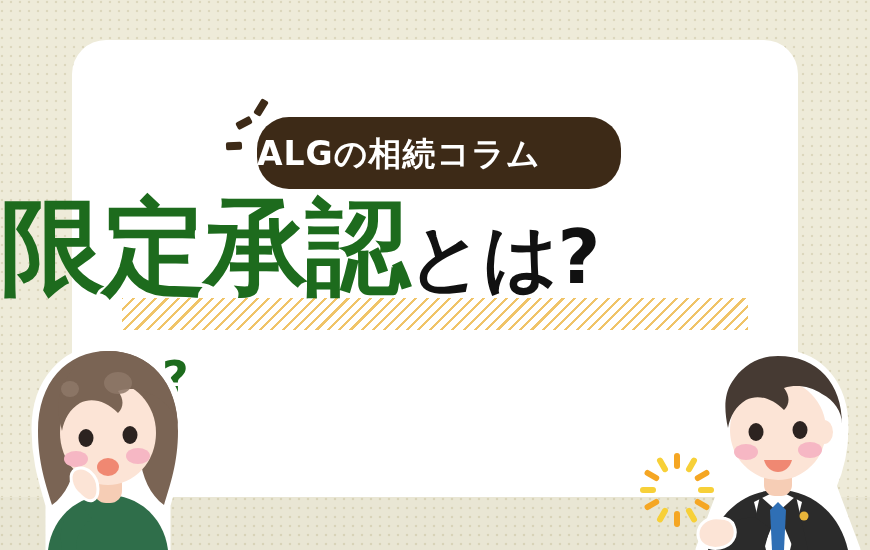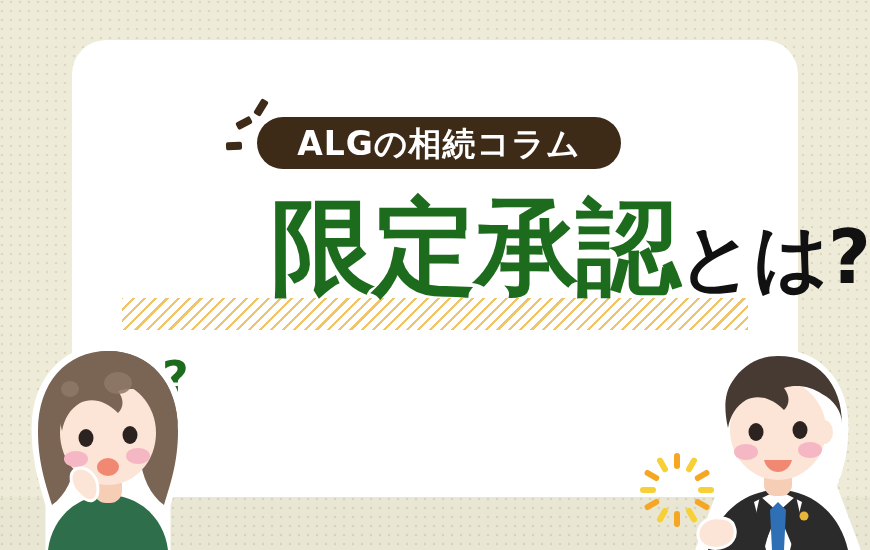--- a/index.html
+++ b/index.html
@@ -47,26 +47,25 @@
     background: #ffffff;
     border-radius: 34px;
   }
 
   
   #badge {
     position: absolute;
     left: 257px;
     top: 117px;
     width: 364px;
-    height: 52px;
+    height: 72px;
     border-radius: 32px;
     background: #3d2a17;
     display: flex;
     align-items: center;
-    justify-content: center;
   }
   #badge-label {
     color: #ffffff;
     font-size: 33px;
     font-weight: 700;
     letter-spacing: 1px;
     line-height: 1;
     white-space: nowrap;
     font-family: "DejaVu Sans", "Liberation Sans", sans-serif;
   }
@@ -93,21 +92,21 @@
       rgba(255,255,255,0) 2.2px, rgba(255,255,255,0) 8px
     );
   }
 
   
   #title {
     position: absolute;
     left: 0;
     top: 195px;
     width: 870px;
-    text-align: right;
+    text-align: left;
     line-height: 1;
     white-space: nowrap;
   }
   #title-main {
     color: #1d6b1d;
     font-size: 104px;
     font-weight: 700;
     letter-spacing: -2px;
     font-family: "DejaVu Sans", "Liberation Sans", sans-serif;
   }

